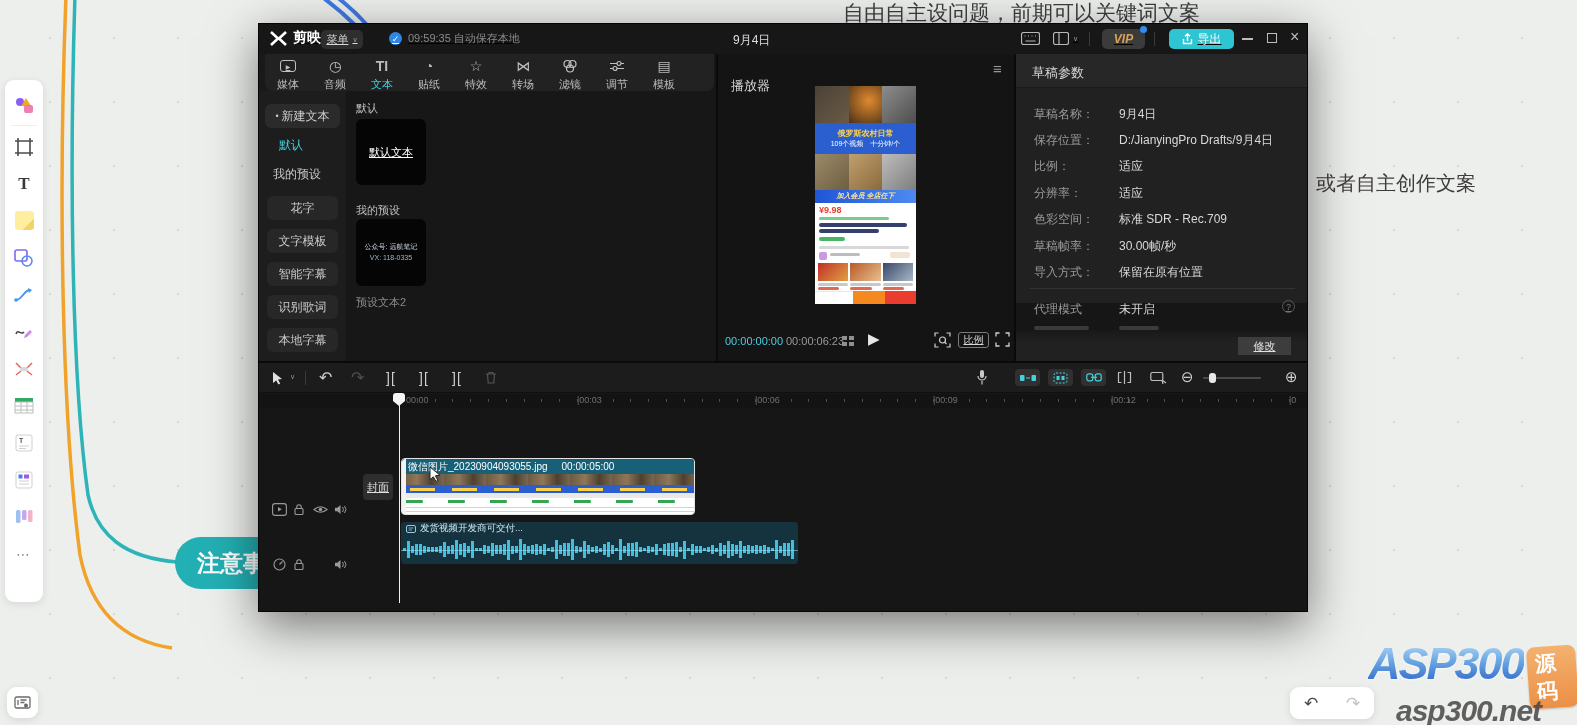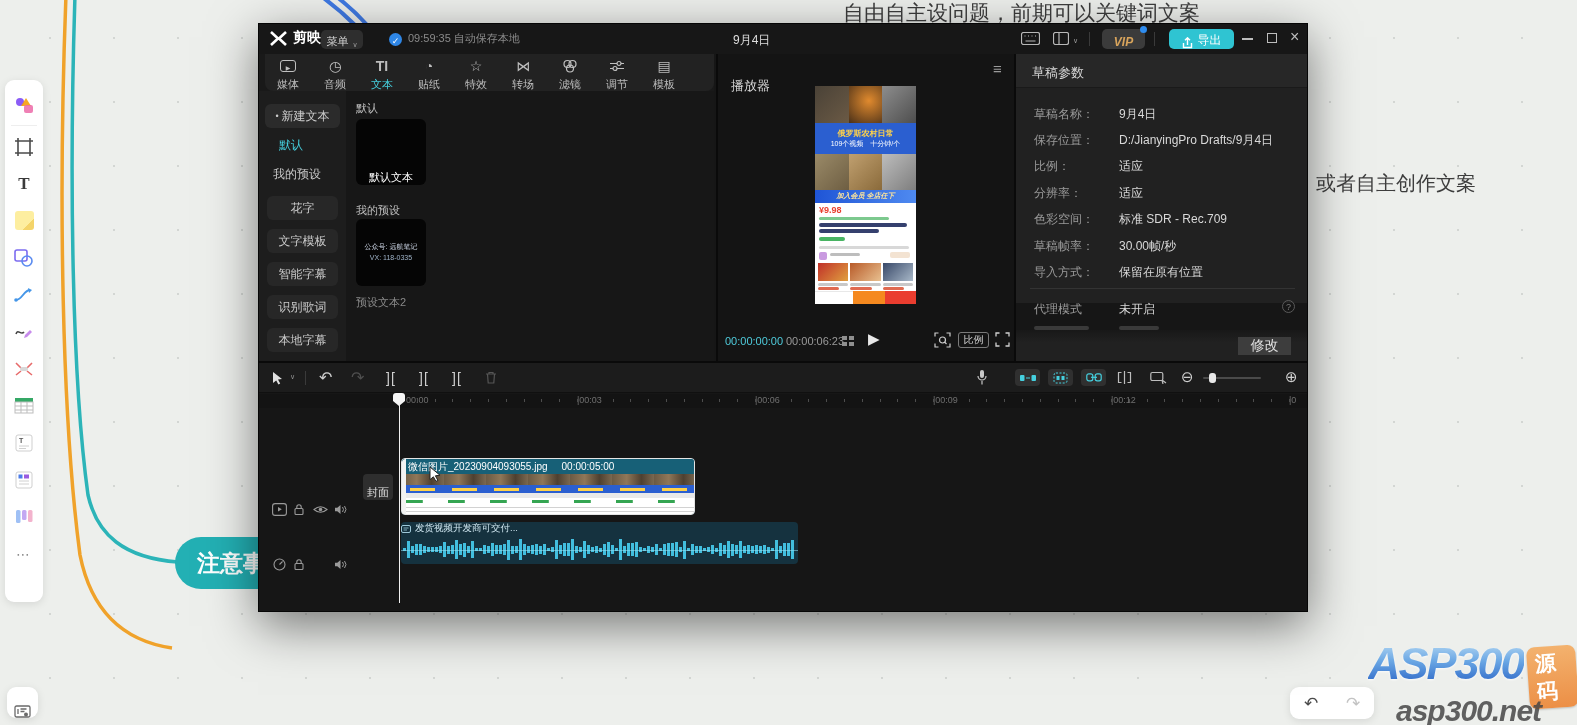--- a/index.html
+++ b/index.html
@@ -2,21 +2,21 @@
 <html><head>
 <meta charset="utf-8">
 <style>
   html,body{margin:0;padding:0;background:#dfe1df;}
   *{box-sizing:border-box;font-family:"Liberation Sans","DejaVu Sans",sans-serif;}
   .stage{position:relative;width:1577px;height:725px;overflow:hidden;
     background-color:#edefec;
     background-image:radial-gradient(circle,#d3d6d3 1.2px,transparent 1.4px);
     background-size:64px 64px;background-position:18px 6px;}
   .abs{position:absolute;}
-  .ic{display:inline-flex;align-items:flex-end;justify-content:center;}
+  .ic{display:inline-flex;align-items:center;justify-content:center;text-decoration:underline;}
   svg{display:block;}
 
   
   .wb-panel{background:#fff;border-radius:9px;box-shadow:0 2px 8px rgba(0,0,0,.10);}
   .wb-item{width:38px;height:37px;display:flex;align-items:center;justify-content:center;}
   .node{color:#fff;font-weight:bold;display:flex;align-items:center;}
   .wm-title{font-size:45px;font-weight:800;font-style:italic;letter-spacing:-2px;
     background:linear-gradient(180deg,#c3e2f5 0%,#69a6e4 45%,#2059c0 100%);
     -webkit-background-clip:text;background-clip:text;color:transparent;
     filter:drop-shadow(0 1px 1px rgba(255,255,255,.8));}
@@ -416,21 +416,21 @@
       <div class="abs pvalue" style="left:103px;top:184px">30.00帧/秒</div>
       <div class="abs plabel" style="left:18px;top:210px">导入方式：</div>
       <div class="abs pvalue" style="left:103px;top:210px">保留在原有位置</div>
       <div class="abs" style="left:14px;top:234px;width:265px;height:1px;background:#333"></div>
       <div class="abs plabel" style="left:18px;top:247px">代理模式</div>
       <div class="abs pvalue" style="left:103px;top:247px">未开启</div>
       <span class="abs ic" style="left:266px;top:246px;width:13px;height:13px;border:1px solid #5a5a5a;border-radius:50%;color:#7a7a7a;font-size:9px">?</span>
       <i class="abs bar" style="left:18px;top:272px;width:55px;height:4px;background:#3a3a3a"></i>
       <i class="abs bar" style="left:103px;top:272px;width:40px;height:4px;background:#3a3a3a"></i>
       <div class="abs" style="left:0;top:276px;width:293px;height:31px;background:linear-gradient(180deg,rgba(33,33,33,.2),#212121 40%)">
-        <span class="abs ic" style="left:222px;top:7px;width:53px;height:18px;background:#3d3d3d;border-radius:0;color:#e0e0e0;font-size:14px">修改</span>
+        <span class="abs ic" style="left:222px;top:7px;width:53px;height:18px;background:#3d3d3d;border-radius:0;color:#e0e0e0;font-size:11px">修改</span>
       </div>
     </div>
 
     <div class="abs" style="left:0;top:337px;width:1050px;height:252px;background:#161616;border-top:2px solid #0a0a0a">
 
       <div class="abs" style="left:0;top:0;width:1050px;height:30px;background:#1c1c1c;border-bottom:1px solid #101010">
         <span class="abs ic" style="left:13px;top:8px">
             <svg width="12" height="14">
               <path d="M1 1l9 7-4 .6 2.2 4-1.8.9-2.2-4L1 12z" fill="#e0e0e0"></path>
             </svg>
@@ -651,21 +651,21 @@
               <i class="fb"></i>
               <i class="fc"></i>
               <i class="fd"></i>
               <i class="fe"></i>
             </div>
           </div>
         <i class="abs" style="left:0;top:0;width:4px;height:57px;background:#f2f2f2;border-radius:3px 0 0 3px"></i>
       </div>
 
       <div class="abs" style="left:142px;top:159px;width:397px;height:42px;border-radius:4px;background:#15323f;overflow:hidden">
-        <div style="height:13px;display:flex;align-items:center;gap:4px;">
+        <div style="height:13px;display:flex;align-items:center;gap:4px;padding-left:5px">
           <svg width="10" height="8">
               <rect x=".5" y=".5" width="9" height="7" rx="1.5" fill="none" stroke="#9fc8d8" stroke-width="1"></rect>
               <path d="M2.5 3h5M2.5 5h3.5" stroke="#9fc8d8" stroke-width=".8"></path>
             </svg>
           <span style="color:#cfe6f0;font-size:9.5px;white-space:nowrap">发货视频开发商可交付...</span>
         </div>
         <div id="waveform" style="position:relative;height:29px">
             <i style="height: 3px; left: 2px; bottom: 13px;"></i>
             <i style="height: 17.5px; left: 6px; bottom: 5.7px;"></i>
             <i style="height: 7.8px; left: 10px; bottom: 10.6px;"></i>

